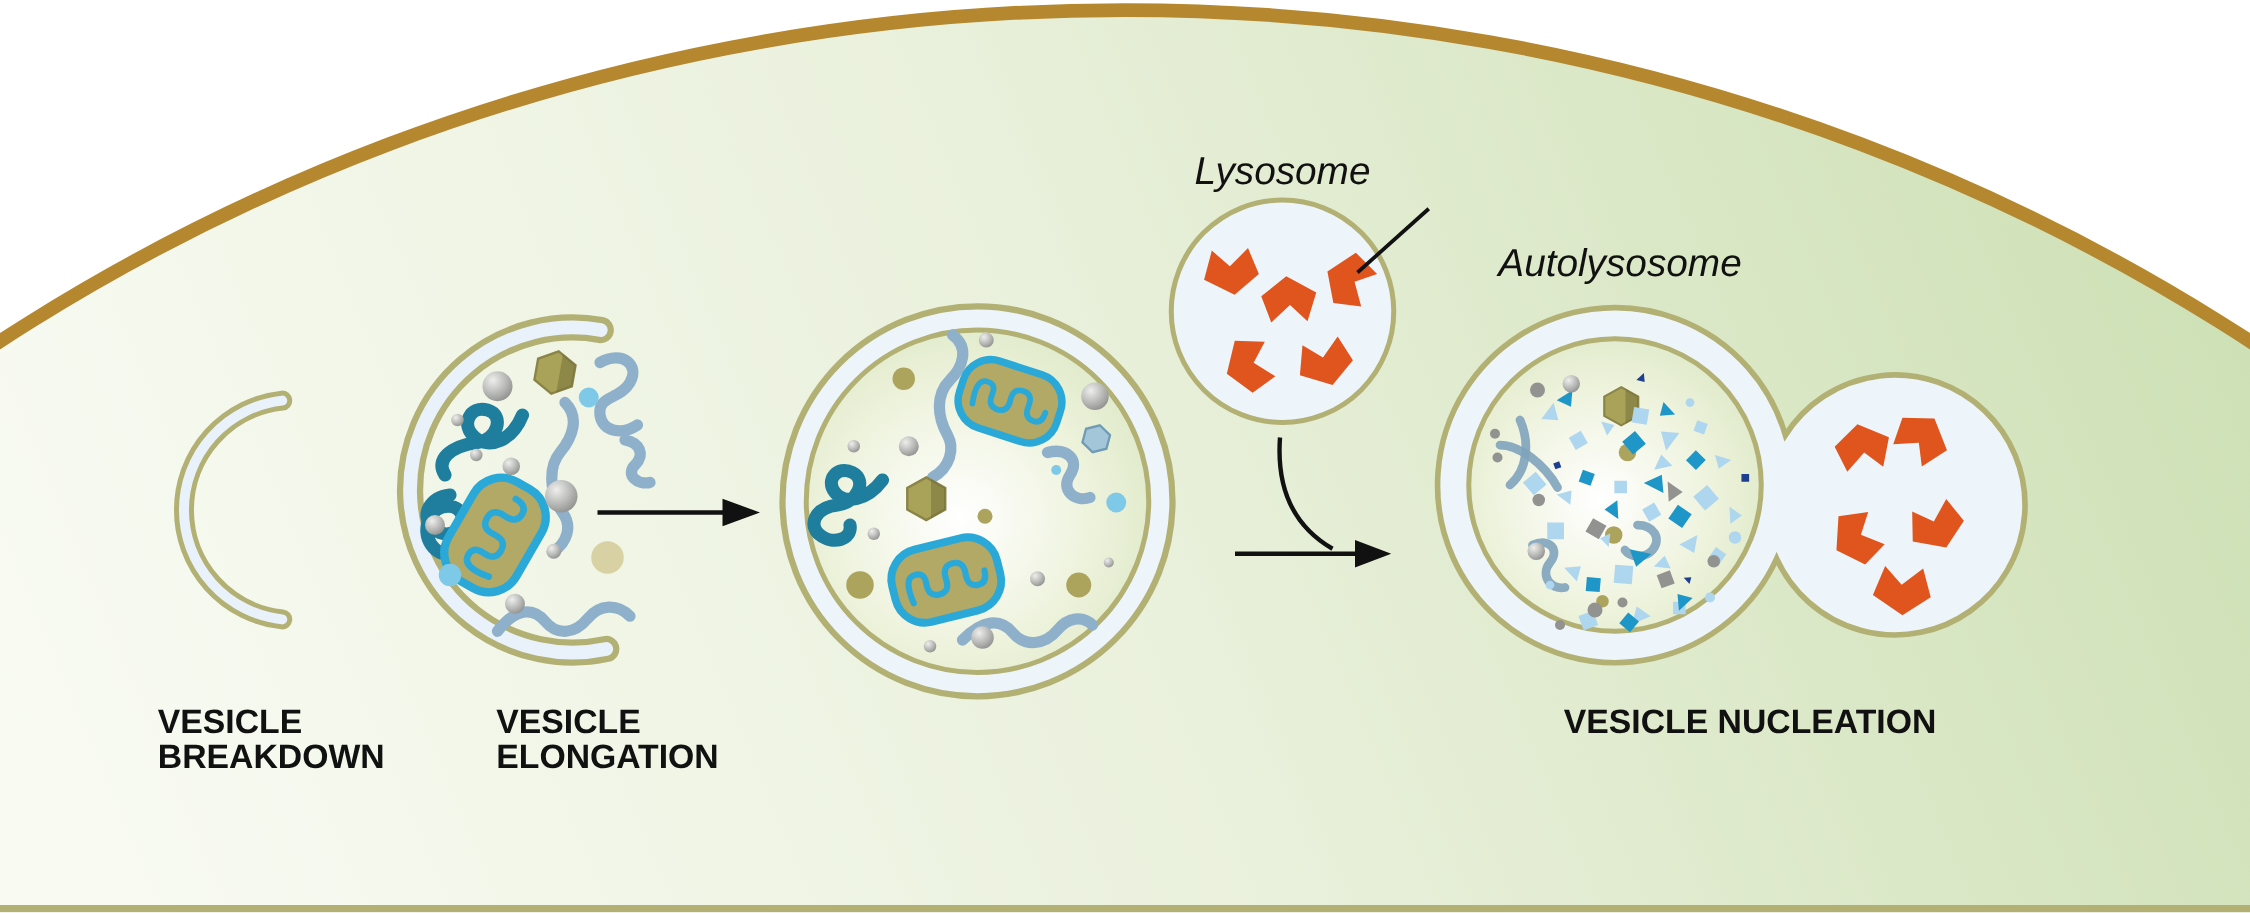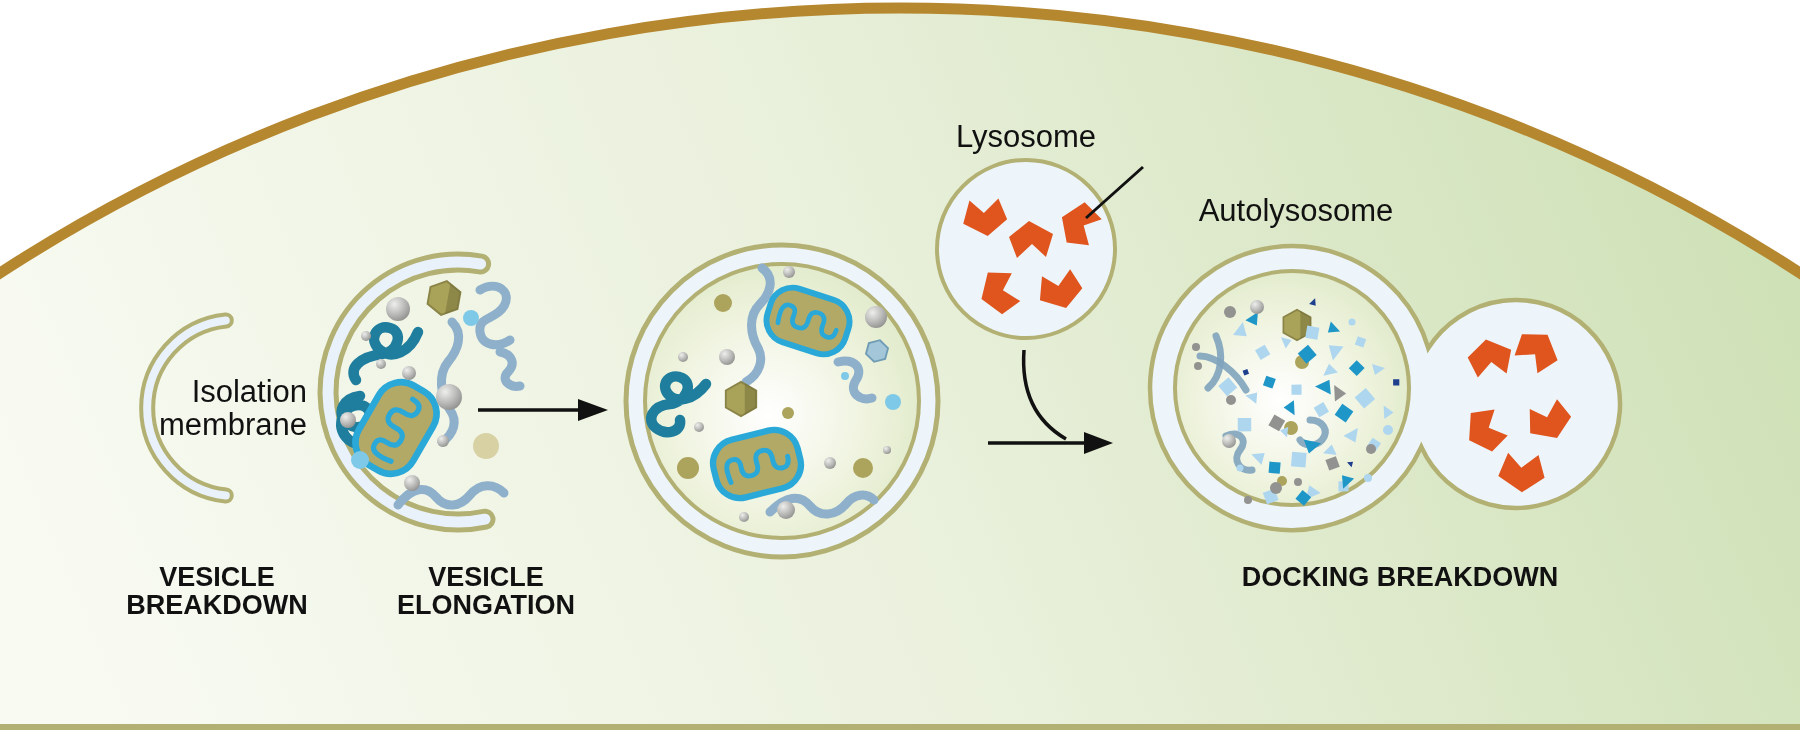--- a/index.html
+++ b/index.html
@@ -21,22 +21,22 @@
     --debris-light-blue:#aed6ef;
     --debris-navy:#1d3f8e;
     --basal-membrane-olive:#b2b173;
     --text:#111111;
   }
   html,body{margin:0;padding:0;background:#ffffff;}
   #app{position:relative;width:1800px;height:730px;overflow:hidden;background:#fff;
        font-family:"Liberation Sans", sans-serif;color:var(--text);}
   #scene{position:absolute;left:0;top:0;}
   .label{position:absolute;font-size:31px;line-height:33px;color:var(--text);white-space:nowrap;}
-  .label.center{transform:translateX(-50%);text-align:right;}
-  .caption{position:absolute;transform:translateX(-50%);text-align:center;
+  .label.center{transform:translateX(-50%);text-align:left;font-style:italic;}
+  .caption{position:absolute;transform:translateX(-50%);
            font-size:27px;line-height:28px;font-weight:bold;white-space:nowrap;color:var(--text);}
   
   .mem-olive{fill:none;stroke:var(--organelle-membrane-olive);stroke-linecap:round;}
   .mem-lumen{fill:none;stroke:var(--membrane-lumen-blue);stroke-linecap:round;}
   .olive-line{stroke:var(--organelle-membrane-olive);}
   .pale{fill:var(--vesicle-fill-blue);}
   .hydro{fill:var(--hydrolase-orange);}
   .arr{stroke:#111;fill:none;stroke-width:3.5;}
   .arr-head{fill:#111;stroke:none;}
   .mito-body{fill:var(--mitochondrion-olive);stroke:var(--mitochondrion-blue);stroke-width:7;}
@@ -247,36 +247,32 @@
       <g>
         <use href="#hydro" transform="translate(1491,359) rotate(-6)"></use>
         <use href="#hydro" transform="translate(1537,352) rotate(40)"></use>
         <use href="#hydro" transform="translate(1486,429) rotate(-115)"></use>
         <use href="#hydro" transform="translate(1548,420) rotate(162)"></use>
         <use href="#hydro" transform="translate(1521,471) rotate(186) scale(1.05)"></use>
       </g>
     </g>
   </svg>
 
-  <div class="label center" style="left:233px;top:375px">
-    <div>Isolation</div>
-    <div>membrane</div>
-  </div>
 
 
   <div class="label center" style="left:1026px;top:120px">Lysosome</div>
 
 
   <div class="label center" style="left:1296px;top:194px">Autolysosome</div>
 
   <div class="caption" style="left:217px;top:563px">
     <div>VESICLE</div>
     <div>BREAKDOWN</div>
   </div>
   <div class="caption" style="left:486px;top:563px">
     <div>VESICLE</div>
     <div>ELONGATION</div>
   </div>
   <div class="caption" style="left:1400px;top:563px">
-    <div>DOCKING BREAKDOWN</div>
+    <div>VESICLE NUCLEATION</div>
   </div>
 
 </div>
 
 </body></html>

